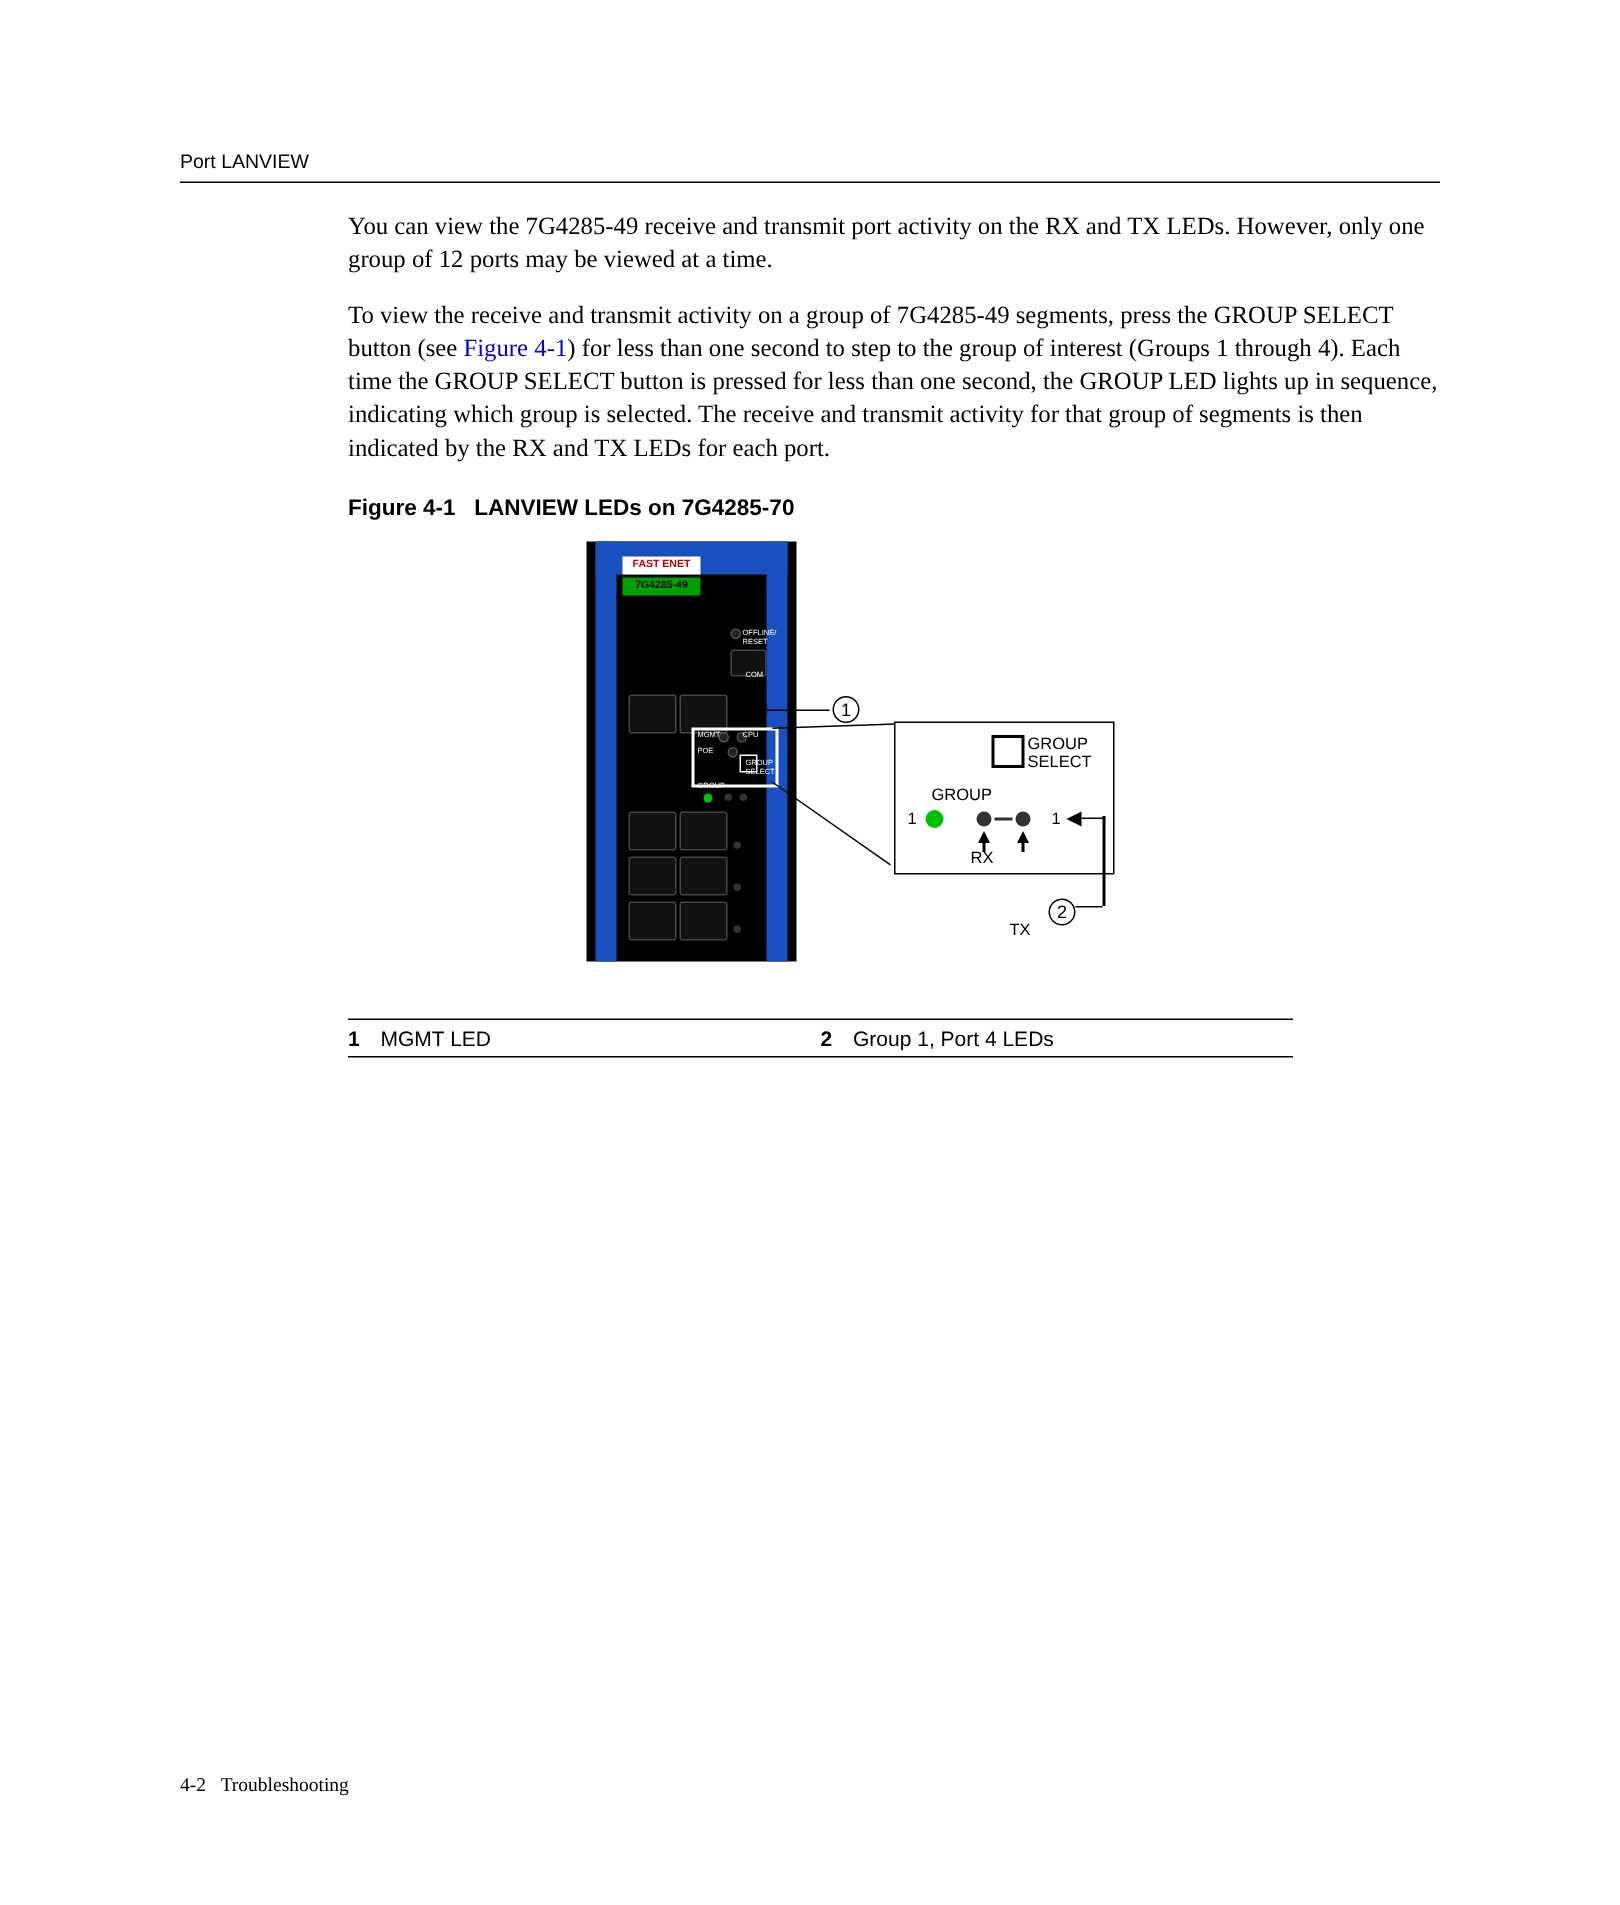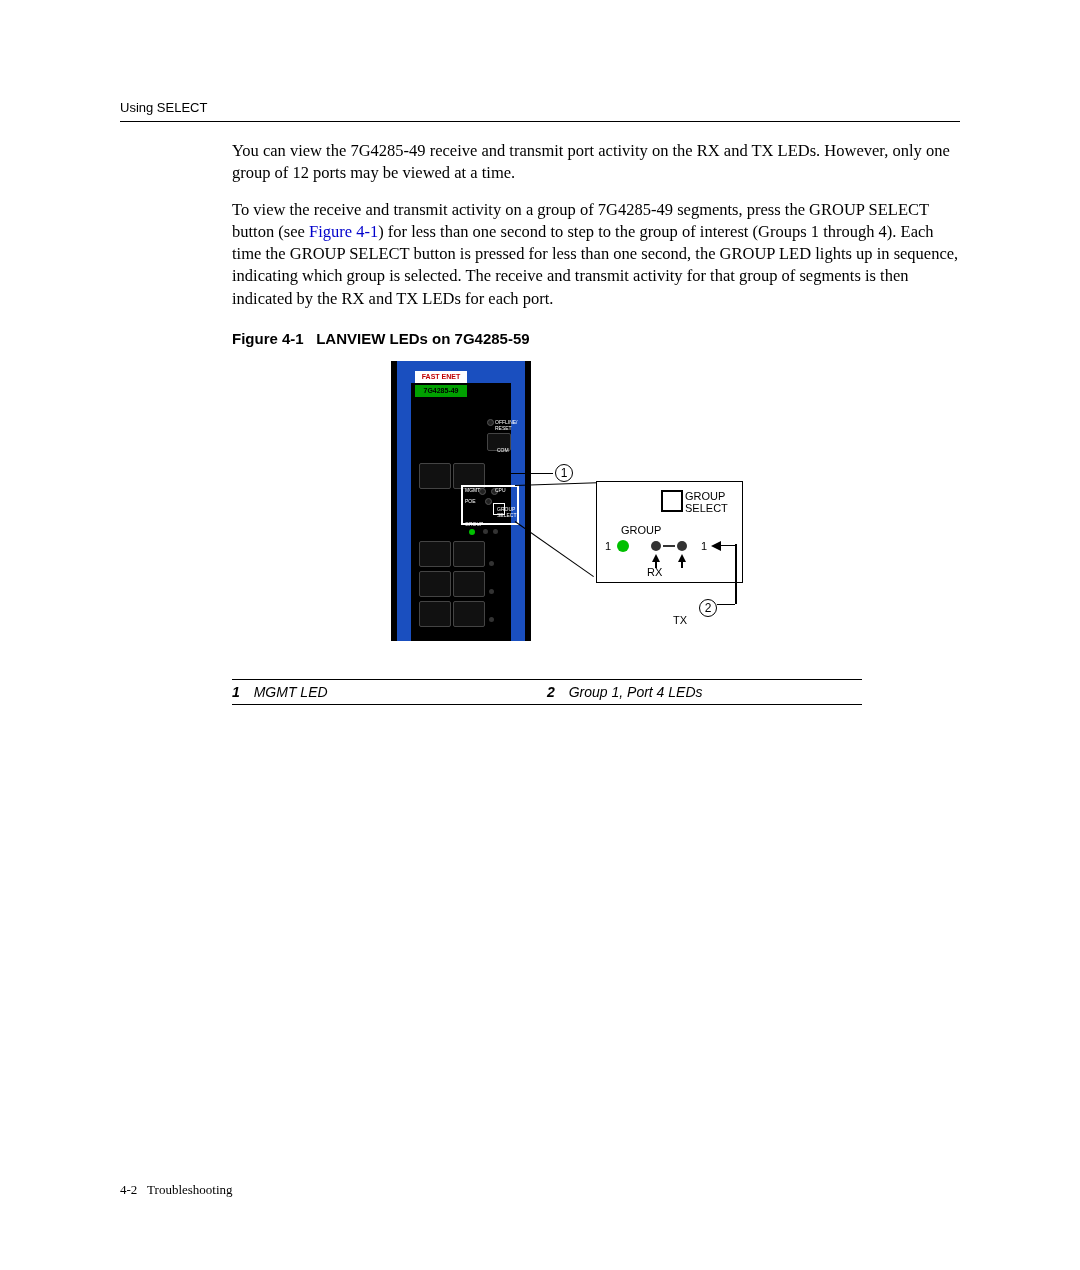--- a/index.html
+++ b/index.html
@@ -292,50 +292,49 @@
   
   .legend {
     display: flex;
     margin: 18px 0 0 112px;
     border-top: 1px solid #000;
     border-bottom: 1px solid #000;
     font-family: Arial, Helvetica, sans-serif;
     font-size: 14px;
     padding: 4px 0;
     width: 630px;
-    font-style: italic;
   }
   .legend .col { flex: 1; }
   .legend .num { font-weight: bold; margin-right: 10px; }
 
   
   .footer {
     position: absolute;
     left: 120px;
     bottom: 72px;
     font-family: Liberation Serif, serif;
     font-size: 13px;
   }
 </style>
 </head>
 <body>
 
 <div class="page">
-  <div class="header-section">Using SELECT</div>
+  <div class="header-section">Port LANVIEW</div>
 
 
   <div class="body-text">
     <p>You can view the 7G4285-49 receive and transmit port activity on the RX and TX LEDs. However, only one group of 12 ports may be viewed at a time.</p>
     <p>
       <span>To view the receive and transmit activity on a group of 7G4285-49 segments, press the GROUP SELECT button (see </span><span class="link">Figure 4-1</span><span>) for less than one second to step to the group of interest (Groups 1 through 4). Each time the GROUP SELECT button is pressed for less than one second, the GROUP LED lights up in sequence, indicating which group is selected. The receive and transmit activity for that group of segments is then indicated by the RX and TX LEDs for each port.</span>
     </p>
   </div>
 
   <div class="figure-caption">
-    <span>Figure 4-1</span>&nbsp;&nbsp;&nbsp;<span>LANVIEW LEDs on 7G4285-59</span>
+    <span>Figure 4-1</span>&nbsp;&nbsp;&nbsp;<span>LANVIEW LEDs on 7G4285-70</span>
   </div>
 
   <div class="figure-wrap">
     <div class="figure">
 
       <div class="module">
         <div class="blue-left"></div>
         <div class="blue-right"></div>
         <div class="blue-top"></div>
         <div class="label-box fast-enet">FAST ENET</div>

